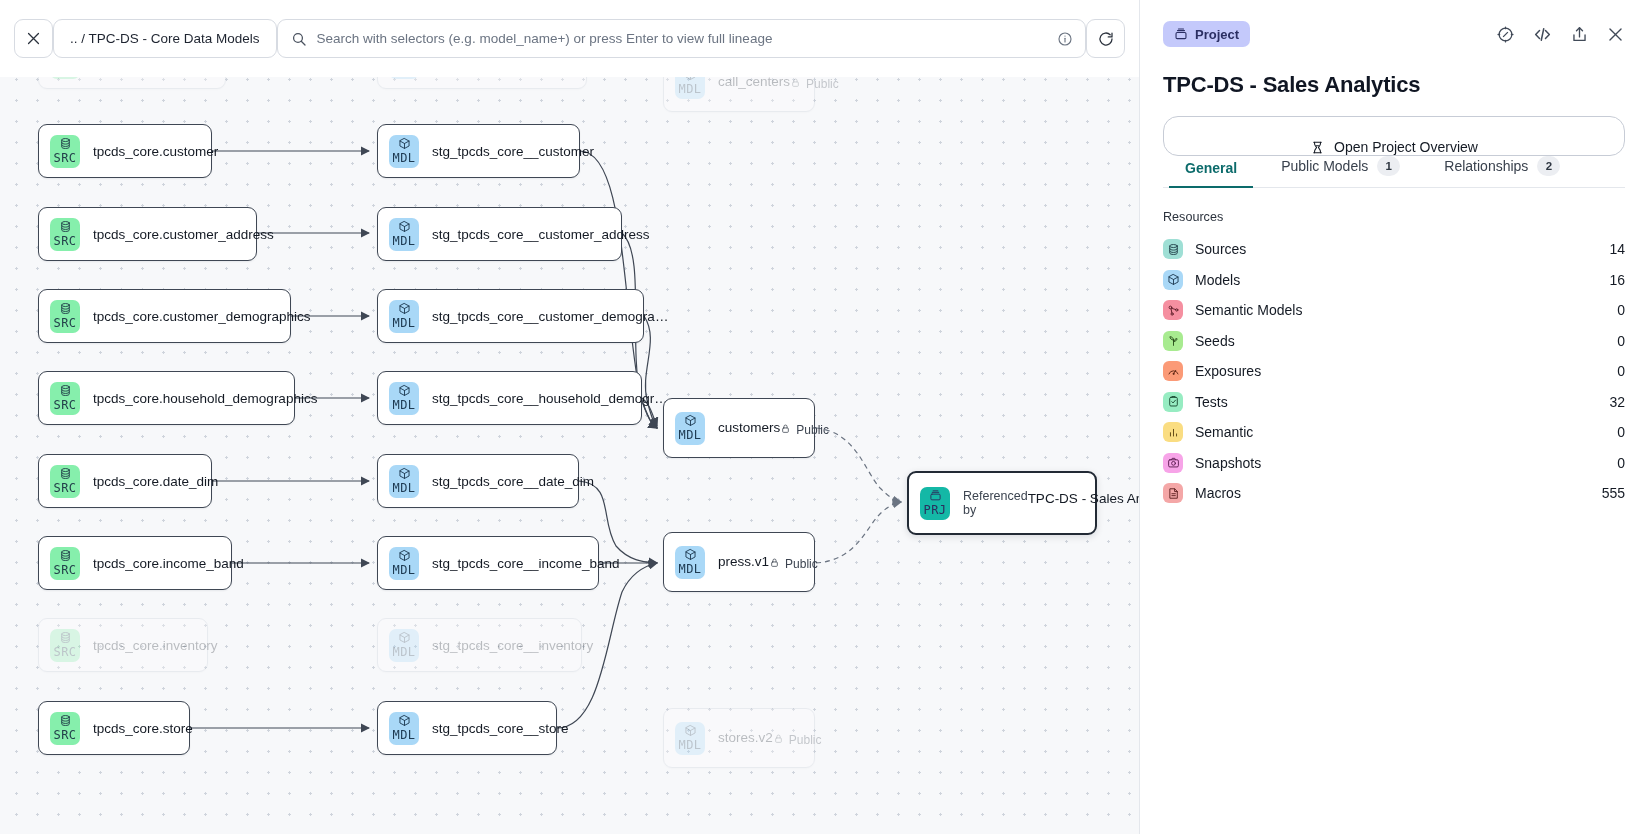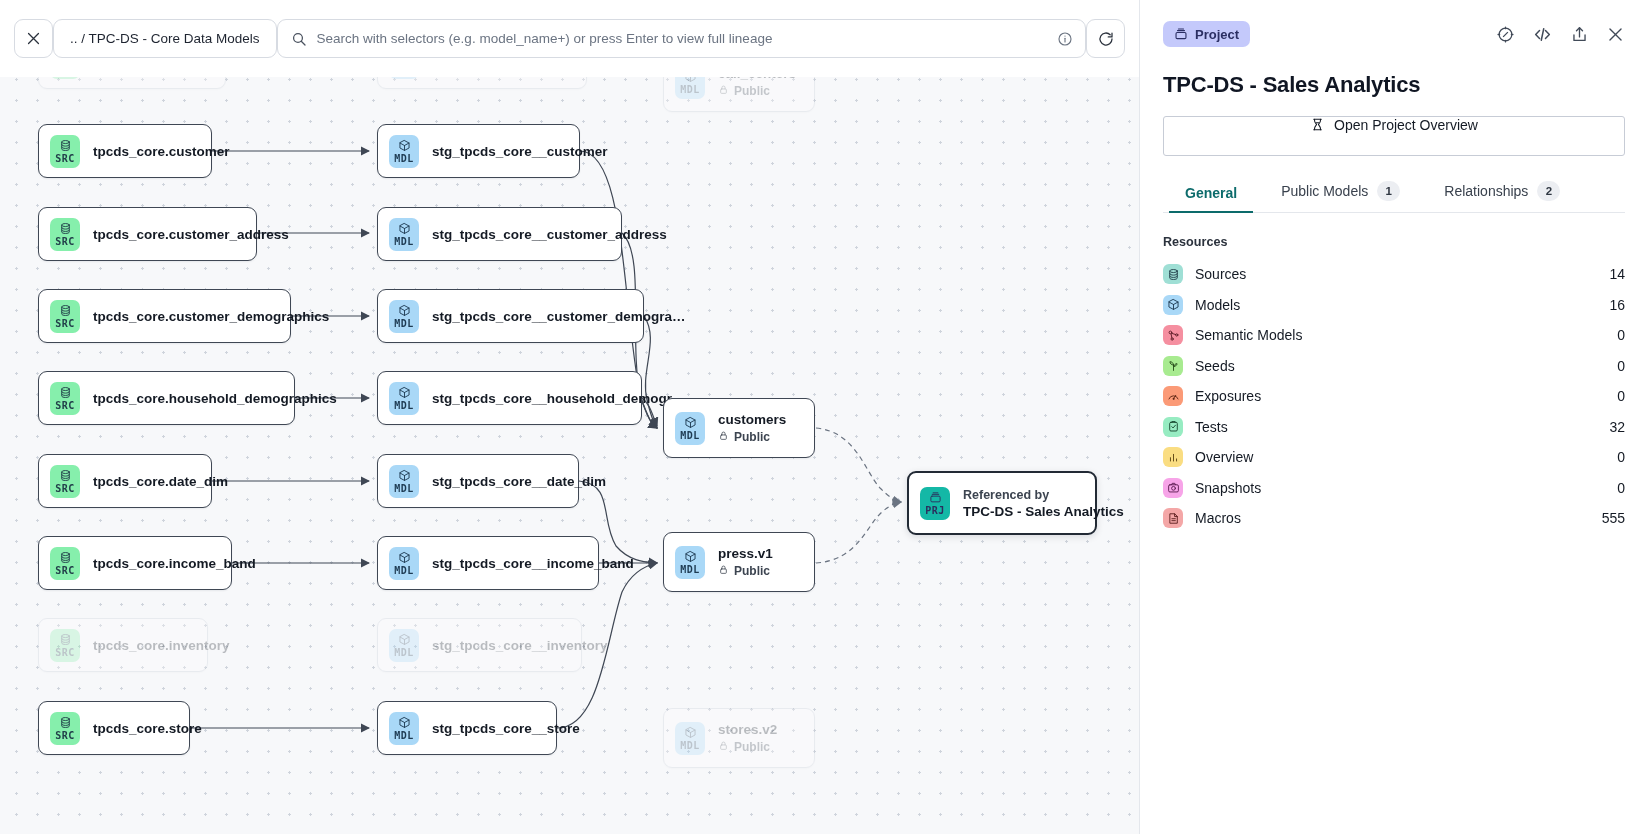--- a/index.html
+++ b/index.html
@@ -77,29 +77,29 @@
   .node.faded { opacity: .27; }
   .node.highlight { border: 2px solid #222a35; box-shadow: 0 2px 7px rgba(16,24,40,.13); }
 
   .badge {
     width: 30px; height: 33px; border-radius: 7px;
     display: flex; flex-direction: column; align-items: center; justify-content: center;
     gap: 0px; flex: none;
   }
   .badge .glyph { line-height: 0; }
   .badge .tag {
-    font-size: 10px; letter-spacing: .4px; font-weight: 700;
+    font-size: 12px; letter-spacing: .4px; font-weight: 400;
     font-family: "DejaVu Sans Mono", monospace;
     margin-top: 1px;
   }
   .badge.src { background: #86efac; color: #22404a; }
   .badge.mdl { background: #a9d8f7; color: #1d3a52; }
   .badge.prj { background: #14b8a6; color: #2a2f5e; }
 
-  .node-body { display: flex; flex-direction: column; min-width: 0; font-weight: bold; }
+  .node-body { display: flex; flex-direction: row; min-width: 0; }
   .node-label { font-size: 13.5px; color: #141a24; white-space: nowrap; }
   .node-sub { display: flex; align-items: center; gap: 5px; font-size: 12px; color: #3c4450; margin-top: 3px; }
   .node-kicker { font-size: 12.5px; color: #3c4450; }
   .node-title2 { font-size: 13.5px; color: #141a24; white-space: nowrap; margin-top: 2px; }
 
   
   .panel {
     width: 509px; height: 834px; background: #fff;
     border-left: 1px solid #e4e7ec;
     padding: 0 23px;
@@ -112,42 +112,42 @@
     padding: 0 11px; font-size: 13px; font-weight: 600;
   }
   .panel-actions { display: flex; align-items: center; gap: 17px; }
   .act { cursor: pointer; display: inline-flex; color: #414a58; }
 
   .panel-title { font-size: 22px; font-weight: 700; color: #101623; margin-top: 16px; letter-spacing: -.2px; }
   .panel-sub { font-size: 12.8px; color: #3b4插; color: #39414d; margin-top: 8px; }
 
   .overview-btn {
     margin-top: 18px; height: 40px; width: 100%;
-    border: 1px solid #c7ccd6; border-radius: 3px; background: #fff;
-    display: flex; align-items: flex-start; justify-content: center; gap: 9px;
+    border: 1px solid #c7ccd6; border-radius: 15px; background: #fff;
+    display: flex; align-items: flex-end; justify-content: center; gap: 9px;
     font-size: 14px; color: #141a24; cursor: pointer;
   }
 
-  .tabs { display: flex; align-items: flex-end; gap: 0; margin-top: 25px; border-bottom: 1px solid #e4e7ec; }
+  .tabs { display: flex; align-items: flex-end; gap: 0; border-bottom: 1px solid #e4e7ec; }
   .tab {
     display: flex; align-items: center; gap: 9px;
     padding: 0 22px 11px 22px; font-size: 14px; color: #39414d; cursor: pointer;
     position: relative; white-space: nowrap;
   }
   .tab.active { color: #0c6b6b; font-weight: 700; }
   .tab.active::after {
     content: ""; position: absolute; left: 6px; right: 6px; bottom: -1px; height: 2.5px; background: #0c6b6b;
   }
   .tab-badge {
     background: #eceef2; color: #2f3742; border-radius: 11px;
     min-width: 23px; height: 20px; display: inline-flex; align-items: center; justify-content: center;
     font-size: 11.5px; font-weight: 600; padding: 0 7px;
   }
 
-  .section-head { font-size: 12.6px; font-weight: 700; color: #2b323d; margin-top: 22px; }
+  .section-head { font-size: 12.6px; font-weight: 400; color: #2b323d; margin-top: 22px; }
   .res-list { margin-top: 10px; }
   .res-row {
     display: flex; align-items: center; height: 30.5px; cursor: pointer;
   }
   .res-ic {
     width: 20px; height: 20px; border-radius: 6px; flex: none;
     display: flex; align-items: center; justify-content: center; margin-right: 12px;
   }
   .res-name { flex: 1 1 auto; font-size: 14px; color: #141a24; }
   .res-count { font-size: 14px; color: #141a24; font-weight: 400; }
@@ -716,21 +716,21 @@
           <span class="res-count">32</span>
         </div>
         <div class="res-row">
           <span class="res-ic" style="background:#fadd82">
             <svg width="13" height="13" viewBox="0 0 24 24" fill="none" stroke="#5a4210" stroke-width="1.7" stroke-linecap="round" stroke-linejoin="round">
               <path d="M6.4 18.5 L6.4 12.4"></path>
               <path d="M12 18.5 L12 6.2"></path>
               <path d="M17.6 18.5 L17.6 14.6"></path>
             </svg>
           </span>
-          <span class="res-name">Overview</span>
+          <span class="res-name">Semantic</span>
           <span class="res-count">0</span>
         </div>
         <div class="res-row">
           <span class="res-ic" style="background:#f7a4e8">
             <svg width="13" height="13" viewBox="0 0 24 24" fill="none" stroke="#5b1b51" stroke-width="1.7" stroke-linecap="round" stroke-linejoin="round">
               <rect x="3" y="7" width="18" height="13.2" rx="2.4"></rect>
               <circle cx="12" cy="13.5" r="3.5"></circle>
               <path d="M8.4 7 L9.6 4.3 L14.4 4.3 L15.6 7"></path>
             </svg>
           </span>

